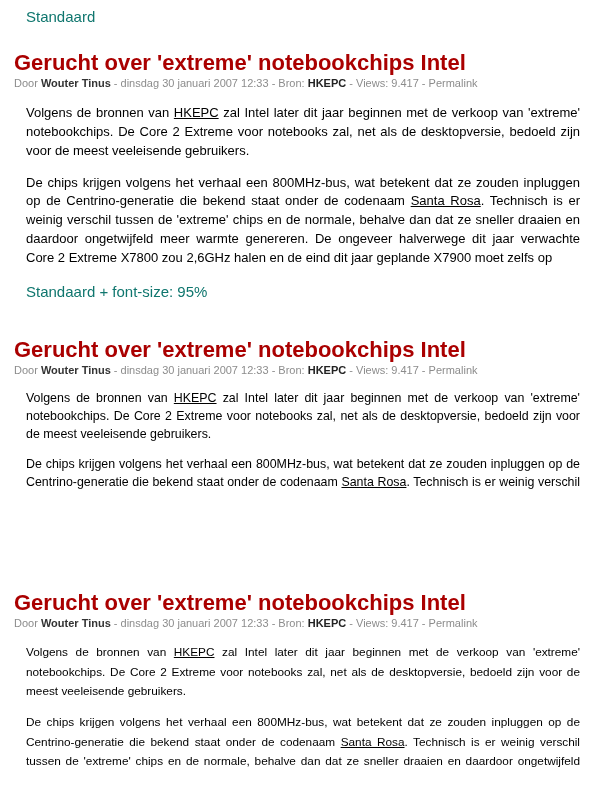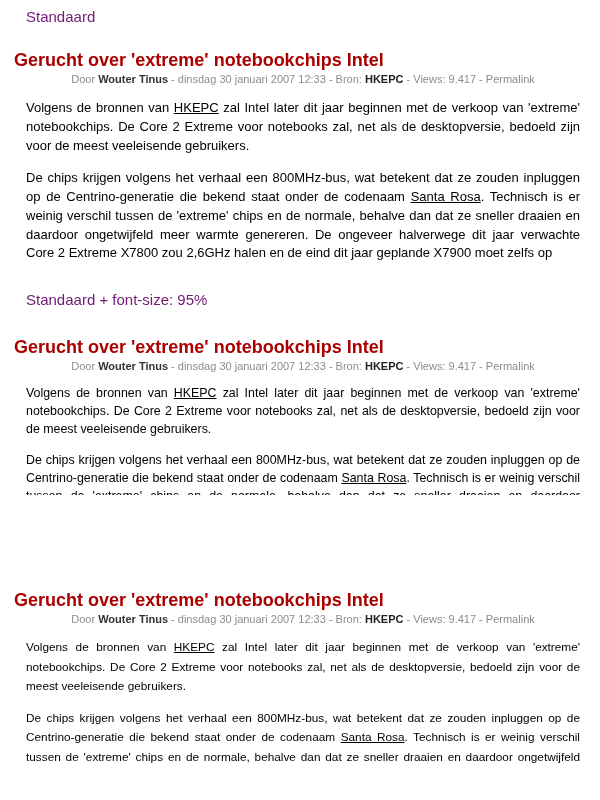--- a/index.html
+++ b/index.html
@@ -13,60 +13,59 @@
     font-family: "Liberation Sans", sans-serif;
     color: #000000;
   }
 
   .page { width: 600px; height: 800px; position: relative; }
 
   
   .caption {
     font-family: "Liberation Sans", sans-serif;
     font-size: 15px;
-    color: #701a75;
+    color: #0f766e;
     padding: 0 0 0 26px;
     white-space: nowrap;
   }
   .caption-1 { position: absolute; left: 0; top: 8px; }
-  .caption-2 { position: absolute; left: 0; top: 283px; margin-top: 8px; }
+  .caption-2 { position: absolute; left: 0; top: 283px; }
   .caption-3 { position: absolute; left: 0; top: 519px; }
 
   
   .article-clip {
     position: absolute;
     left: 14px;
     width: 578px;
     overflow: hidden;
   }
   .clip-1 { top: 50px; height: 218px; }
   .clip-2 { top: 337px; height: 158px; }
   .clip-3 { top: 590px; height: 180px; }
 
   .article { width: 578px; }
 
   .art-title {
     font-family: "Liberation Sans", sans-serif;
     font-weight: bold;
-    font-size: 18px;
+    font-size: 22px;
     color: #aa0000;
     margin: 0;
     padding: 0;
     line-height: 1.15;
     letter-spacing: 0;
   }
 
   .art-meta {
     font-family: "Liberation Sans", sans-serif;
     font-size: 11px;
     color: #8c8c8c;
     margin: 2px 0 0 0;
     line-height: 1.25;
     white-space: nowrap;
-    text-align: center;
   }
   .art-meta .strong { color: #333333; font-weight: bold; }
   .art-meta .src { color: #222222; font-weight: bold; }
 
   .art-body p {
     font-family: "Liberation Sans", sans-serif;
     color: #000000;
     text-align: justify;
     margin: 12px;
   }

